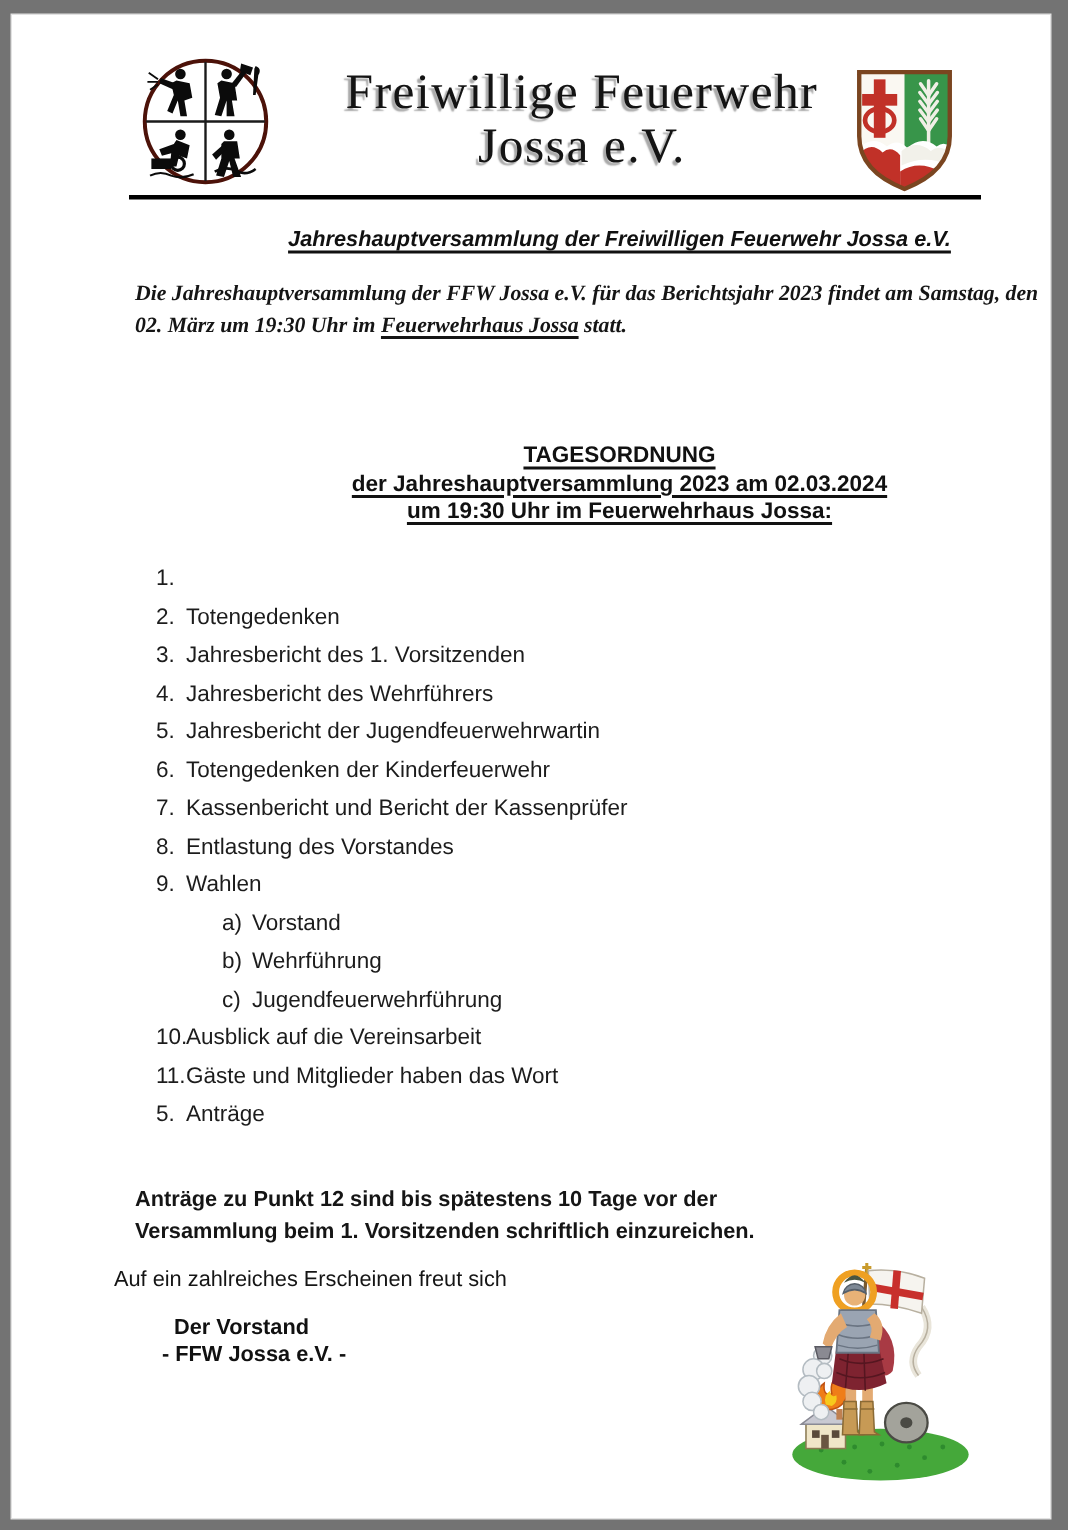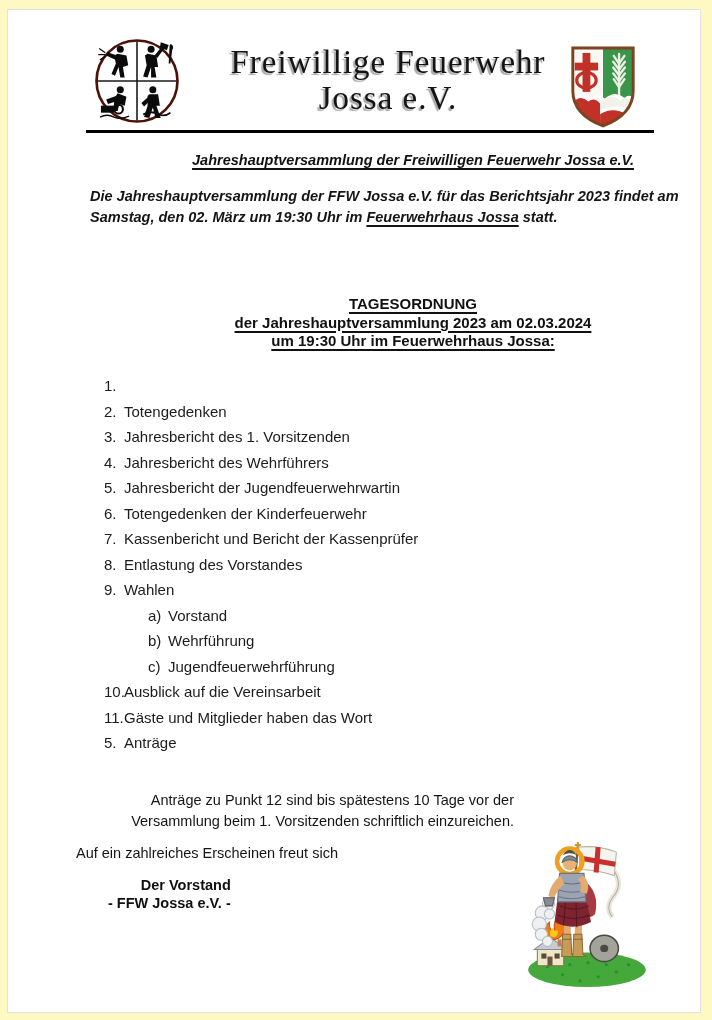--- a/index.html
+++ b/index.html
@@ -1,57 +1,57 @@
 <!DOCTYPE html>
 <html><head>
 <meta charset="utf-8">
 <style>
   * { margin:0; padding:0; box-sizing:border-box; }
   html,body { width:712px; height:1020px; font-family:"Liberation Sans", sans-serif; }
-  .viewport { position:relative; width:712px; height:1020px; background:#fef9c3; overflow:hidden; }
+  .viewport { position:relative; width:712px; height:1020px; background:#737373; overflow:hidden; }
   .page { position:absolute; left:8px; top:10px; width:692px; height:1002px; background:#ffffff;
           box-shadow:0 0 0 1px #e2e2e2; }
   .abs { position:absolute; }
 
   
   .logo { left:85px; top:27px; width:88px; height:88px; }
   .title-block { left:150px; top:34px; width:460px; text-align:center;
                  font-family:"Liberation Serif", serif; font-size:33px; line-height:36px; color:#141414;
                  text-shadow:-2px 2px 1px #a9a9a9; letter-spacing:1px; }
   .coat { left:558px; top:30px; width:74px; height:94px; }
   .rule { left:78px; top:120px; width:568px; height:3px; background:#000; }
 
   
   .heading1 { left:100px; top:142px; width:610px; text-align:center;
               font-size:14.5px; font-weight:bold; font-style:italic; color:#111;
               text-decoration:underline; text-underline-offset:3px; text-decoration-thickness:1.5px; }
   .para { font-size:14.5px; line-height:21px; color:#151515; }
-  .bold-it { font-weight:bold; font-style:italic; }
+  .bold-it { font-weight:bold; font-style:italic;font-family:Liberation Serif, serif; }
   .para1 { left:82px; top:176px; width:618px; }
   .para2 { left:82px; top:239px; width:618px; }
   .ul { text-decoration:underline; text-underline-offset:3px; text-decoration-thickness:1.5px; }
 
   
   .agenda-head { left:100px; top:285px; width:610px; text-align:center;
                  font-size:15px; font-weight:bold; line-height:18.5px; color:#111; }
   .agenda-head div { text-decoration:underline; text-underline-offset:3px; text-decoration-thickness:1.5px; }
 
   
   .agenda-list { left:96px; top:365px; width:520px; font-size:15px; color:#1c1c1c; }
   .agenda-row { display:flex; line-height:21px; margin-bottom:4.5px; }
   .agenda-row .marker { flex:none; }
   .agenda-row.level1 .marker { width:20px; padding-right:11px; text-align:right; }
   .agenda-row.level2 { padding-left:44px; }
   .agenda-row.level2 .marker { width:20px; text-align:left; }
 
   
-  .deadline { left:82px; top:780px; width:424px; font-weight:normal;text-align:right; }
+  .deadline { left:82px; top:780px; width:424px; font-weight:bold; }
   .thanks { left:68px; top:833px; width:500px; }
   .sig { left:100px; top:867px; font-size:14.5px; font-weight:bold; line-height:17.5px; color:#111; }
-  .sig .l1 { padding-left:8px;text-align:right; }
+  .sig .l1 { padding-left:8px; }
   .florian { left:519px; top:831px; width:122px; height:148px; }
 </style>
 </head>
 <body>
 
 <div class="viewport">
   <div class="page">
 
     <svg class="abs logo" viewBox="0 0 100 100">
       <circle cx="50" cy="50" r="46" fill="#ffffff" stroke="#4c1209" stroke-width="3"></circle>

